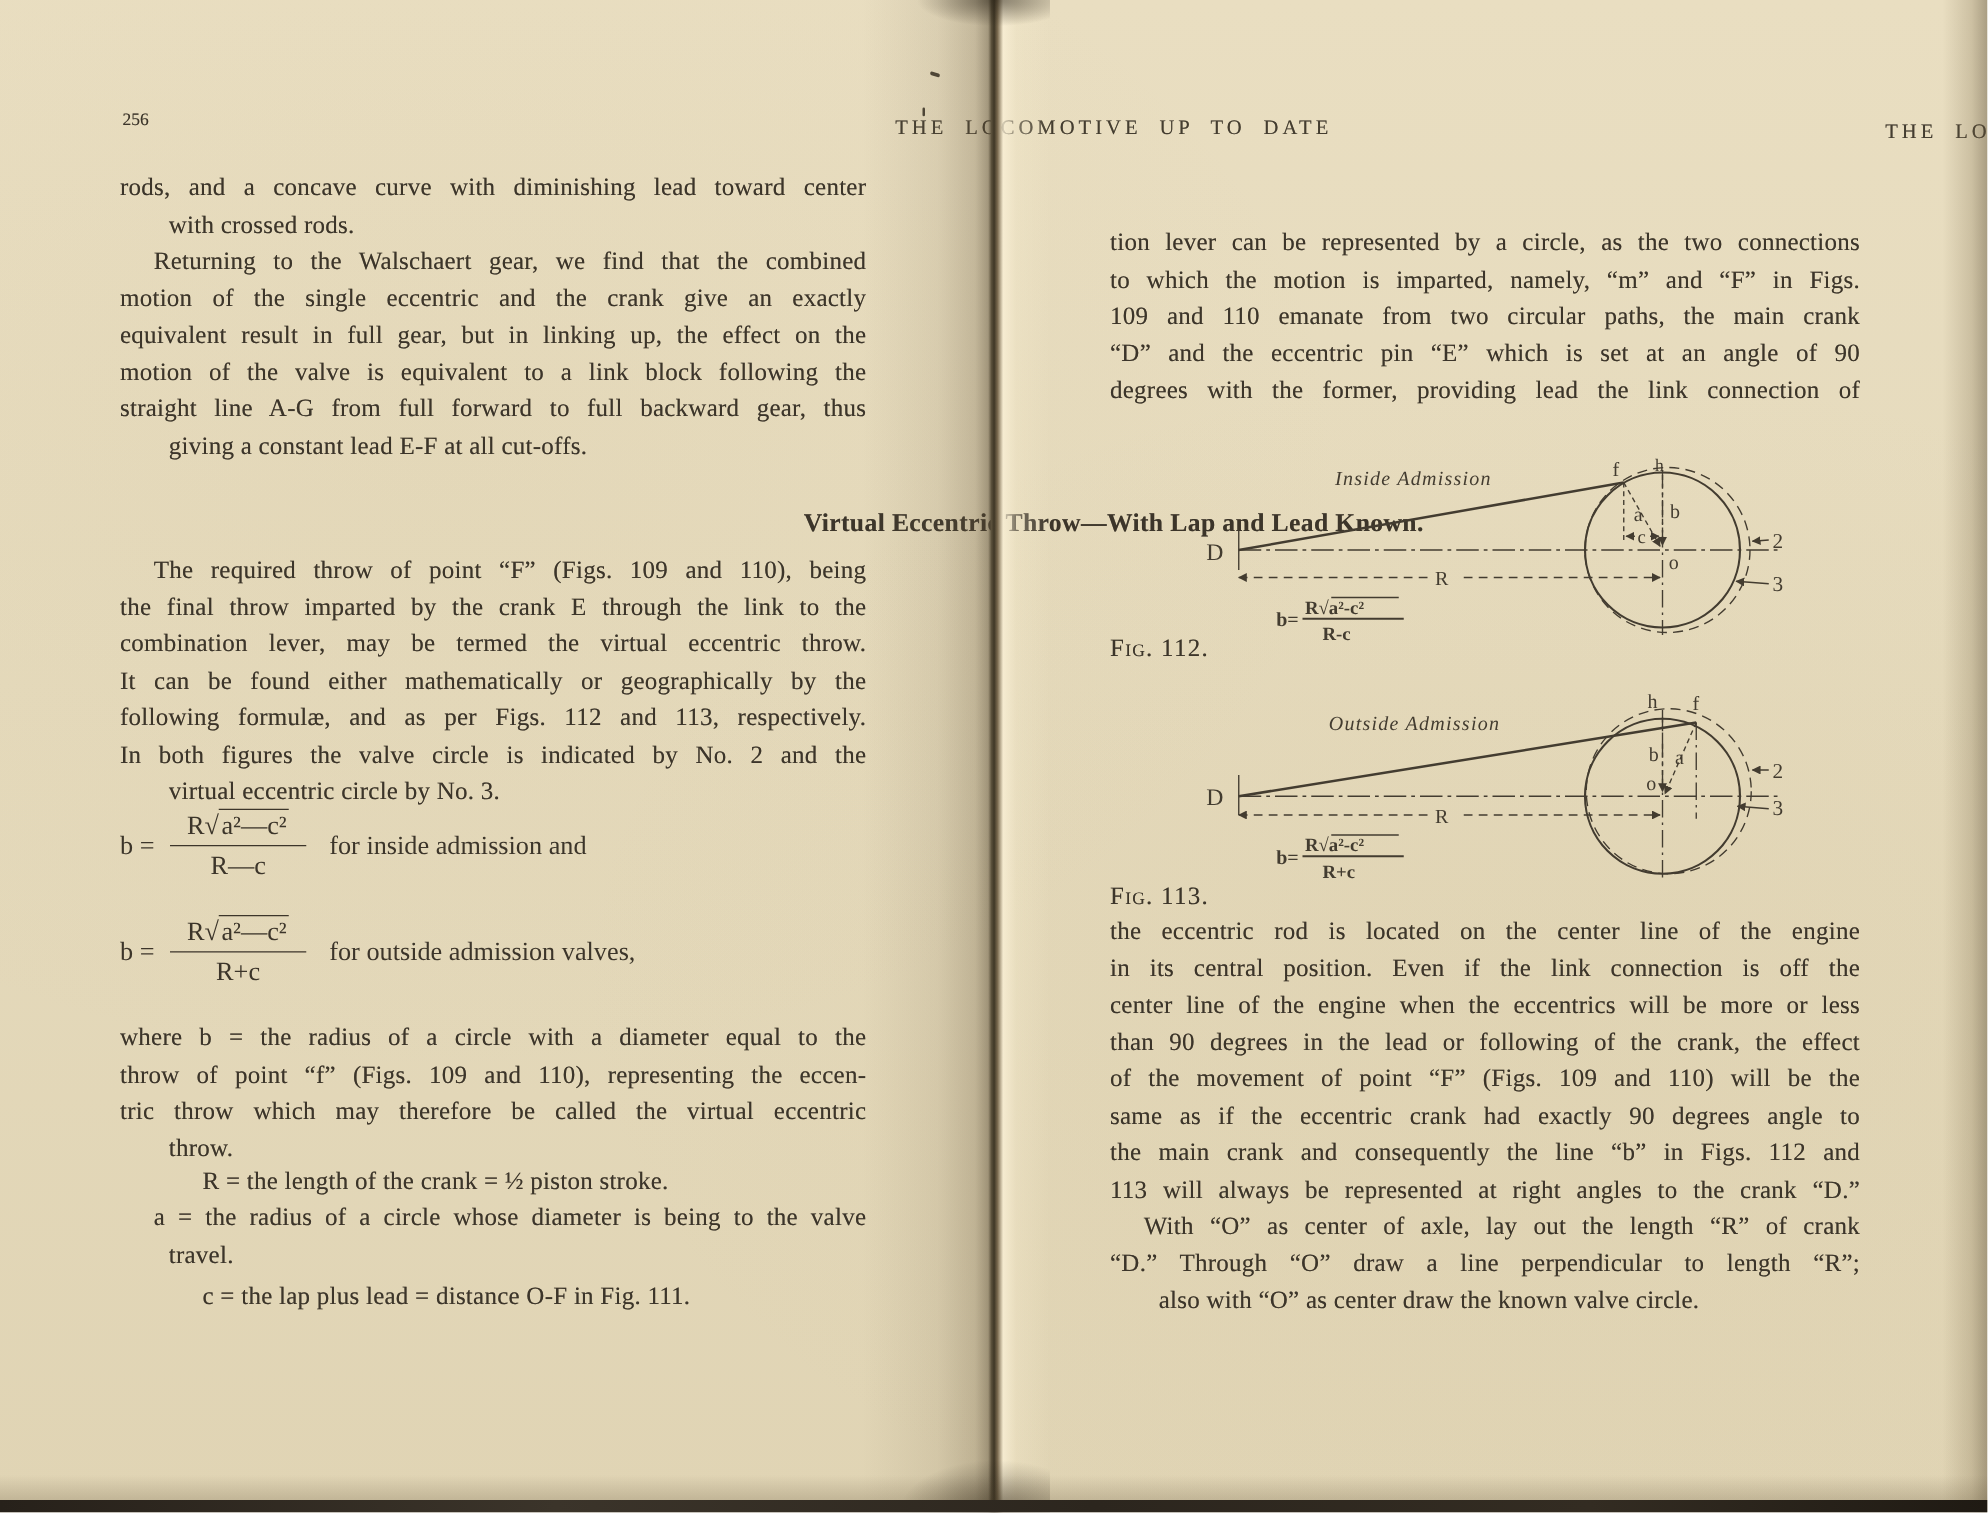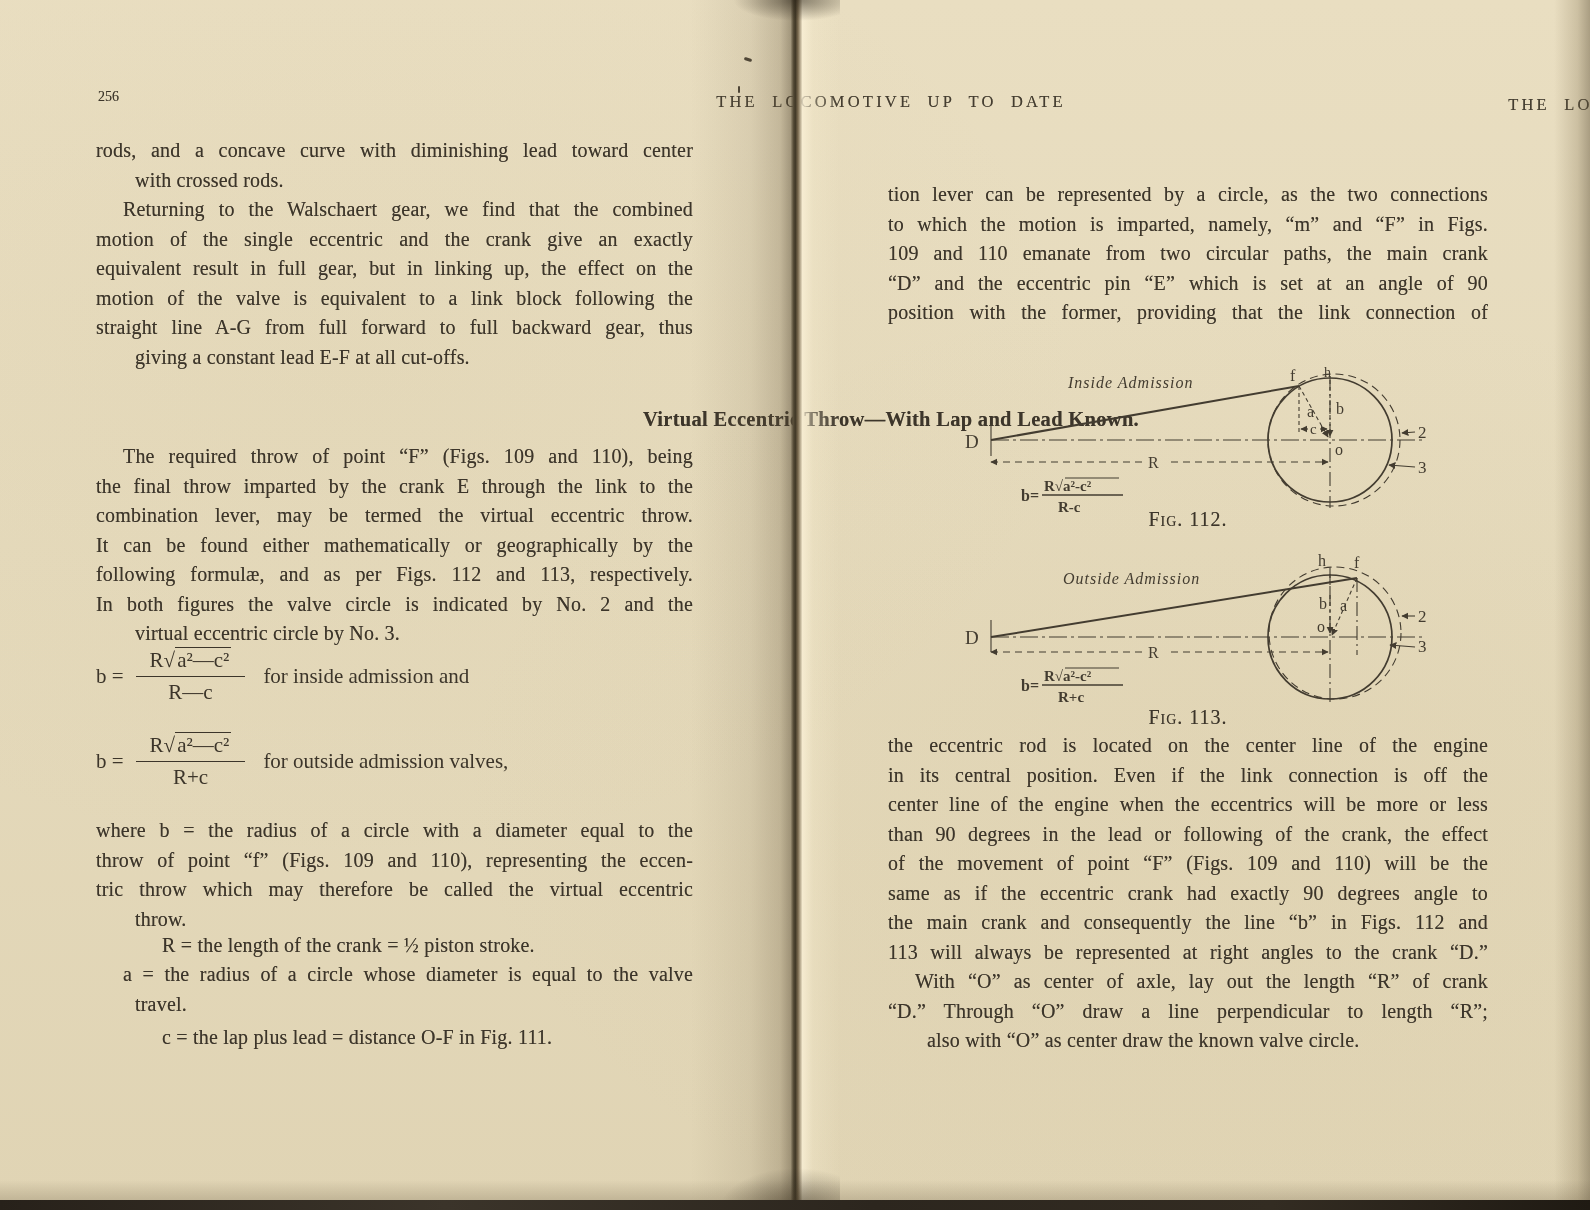--- a/index.html
+++ b/index.html
@@ -56,21 +56,21 @@
   .f-lhs{margin-right:12px;}
   .frac{display:inline-flex;flex-direction:column;align-items:center;margin-right:18px;}
   .frac .num{padding:0 14px 3px;border-bottom:1.6px solid #3c352a;white-space:nowrap;}
   .frac .rad{border-top:1.4px solid #3c352a;padding:0 2px;}
   .frac .den{padding-top:3px;}
   .f-txt{white-space:nowrap;}
 
   
   .fig{position:absolute;}
   .figtitle{font-style:italic;font-size:16px;letter-spacing:1px;}
-  .figcaption{position:absolute;width:600px;left:888px;text-align:center;font-size:20px;
+  .figcaption{position:absolute;width:600px;left:888px;font-size:20px;
         letter-spacing:1px;font-variant:small-caps;text-shadow:0 0 .5px rgba(60,53,42,.5);font-family:Liberation Serif, serif;}
 </style>
 </head>
 <body>
 
 <div class="spread">
 
   <div>
     <div class="block col-l runhead" style="top:92px">
       <span class="pagenum pn-left">256</span>
@@ -122,42 +122,42 @@
       <div class="line j">where b = the radius of a circle with a diameter equal to the</div>
       <div class="line j">throw of point “f” (Figs. 109 and 110), representing the eccen-</div>
       <div class="line j">tric throw which may therefore be called the virtual eccentric</div>
       <div class="line l">throw.</div>
     </div>
 
     <div class="block col-l" style="top:931px">
       <div class="line l ind">R = the length of the crank = ½ piston stroke.</div>
     </div>
     <div class="block col-l" style="top:960px">
-      <div class="line j ind">a = the radius of a circle whose diameter is equal to the valve</div>
+      <div class="line j ind">a = the radius of a circle whose diameter is being to the valve</div>
       <div class="line l">travel.</div>
     </div>
     <div class="block col-l" style="top:1023px">
       <div class="line l ind">c = the lap plus lead = distance O-F in Fig. 111.</div>
     </div>
   </div>
 
   <div>
     <div class="block col-r runhead" style="top:95px">
       <span class="runtitle">THE LOCOMOTIVE UP TO DATE</span>
 
     </div>
 
     <div class="block col-r secheading" style="top:150px">Combination Lever.</div>
 
     <div class="block col-r" style="top:180px">
       <div class="line j">tion lever can be represented by a circle, as the two connections</div>
       <div class="line j">to which the motion is imparted, namely, “m” and “F” in Figs.</div>
       <div class="line j">109 and 110 emanate from two circular paths, the main crank</div>
       <div class="line j">“D” and the eccentric pin “E” which is set at an angle of 90</div>
-      <div class="line j">position with the former, providing that the link connection of</div>
+      <div class="line j">degrees with the former, providing lead the link connection of</div>
     </div>
 
     <svg class="fig" style="left:925px;top:366px" width="540" height="150" viewBox="0 0 540 150">
       <defs>
         <marker id="a1" viewBox="0 0 10 10" refX="9" refY="5" markerWidth="6.5" markerHeight="6.5" orient="auto-start-reverse">
           <path d="M0 0 L10 5 L0 10 z" fill="#433c30"></path>
         </marker>
       </defs>
       <g stroke="#433c30" fill="none" stroke-width="1.1">
         <line x1="66" y1="58" x2="66" y2="90"></line>

